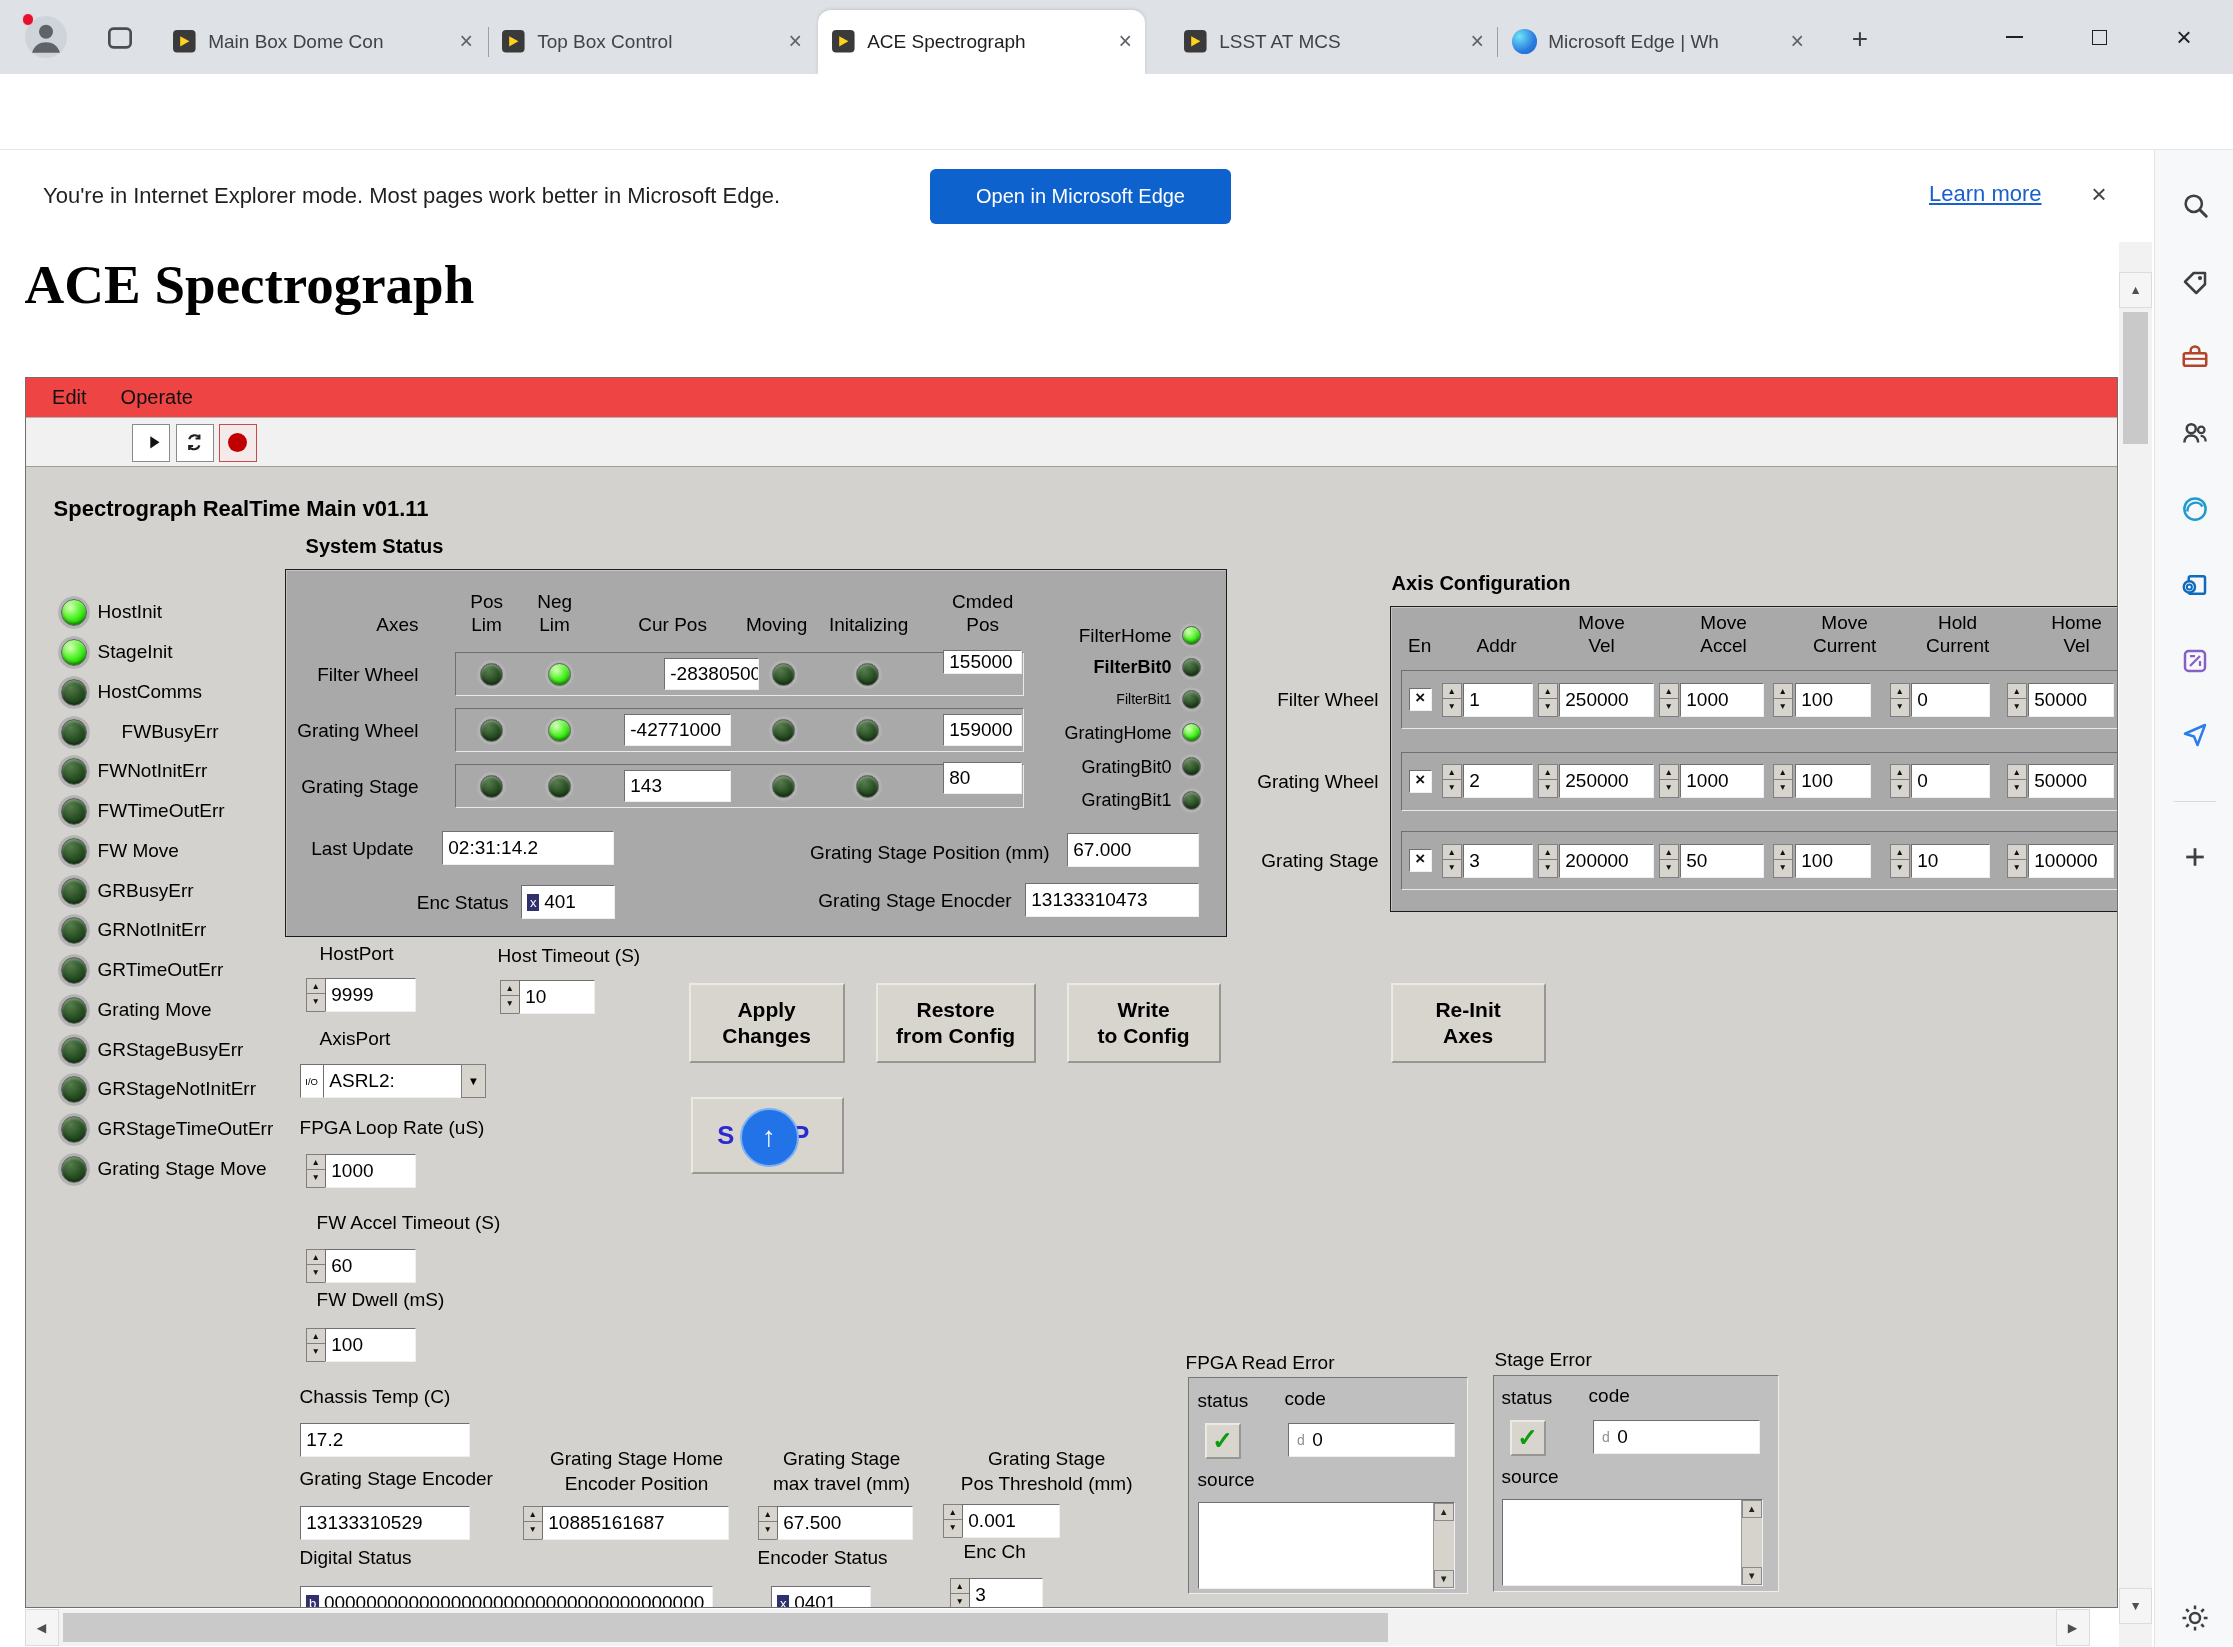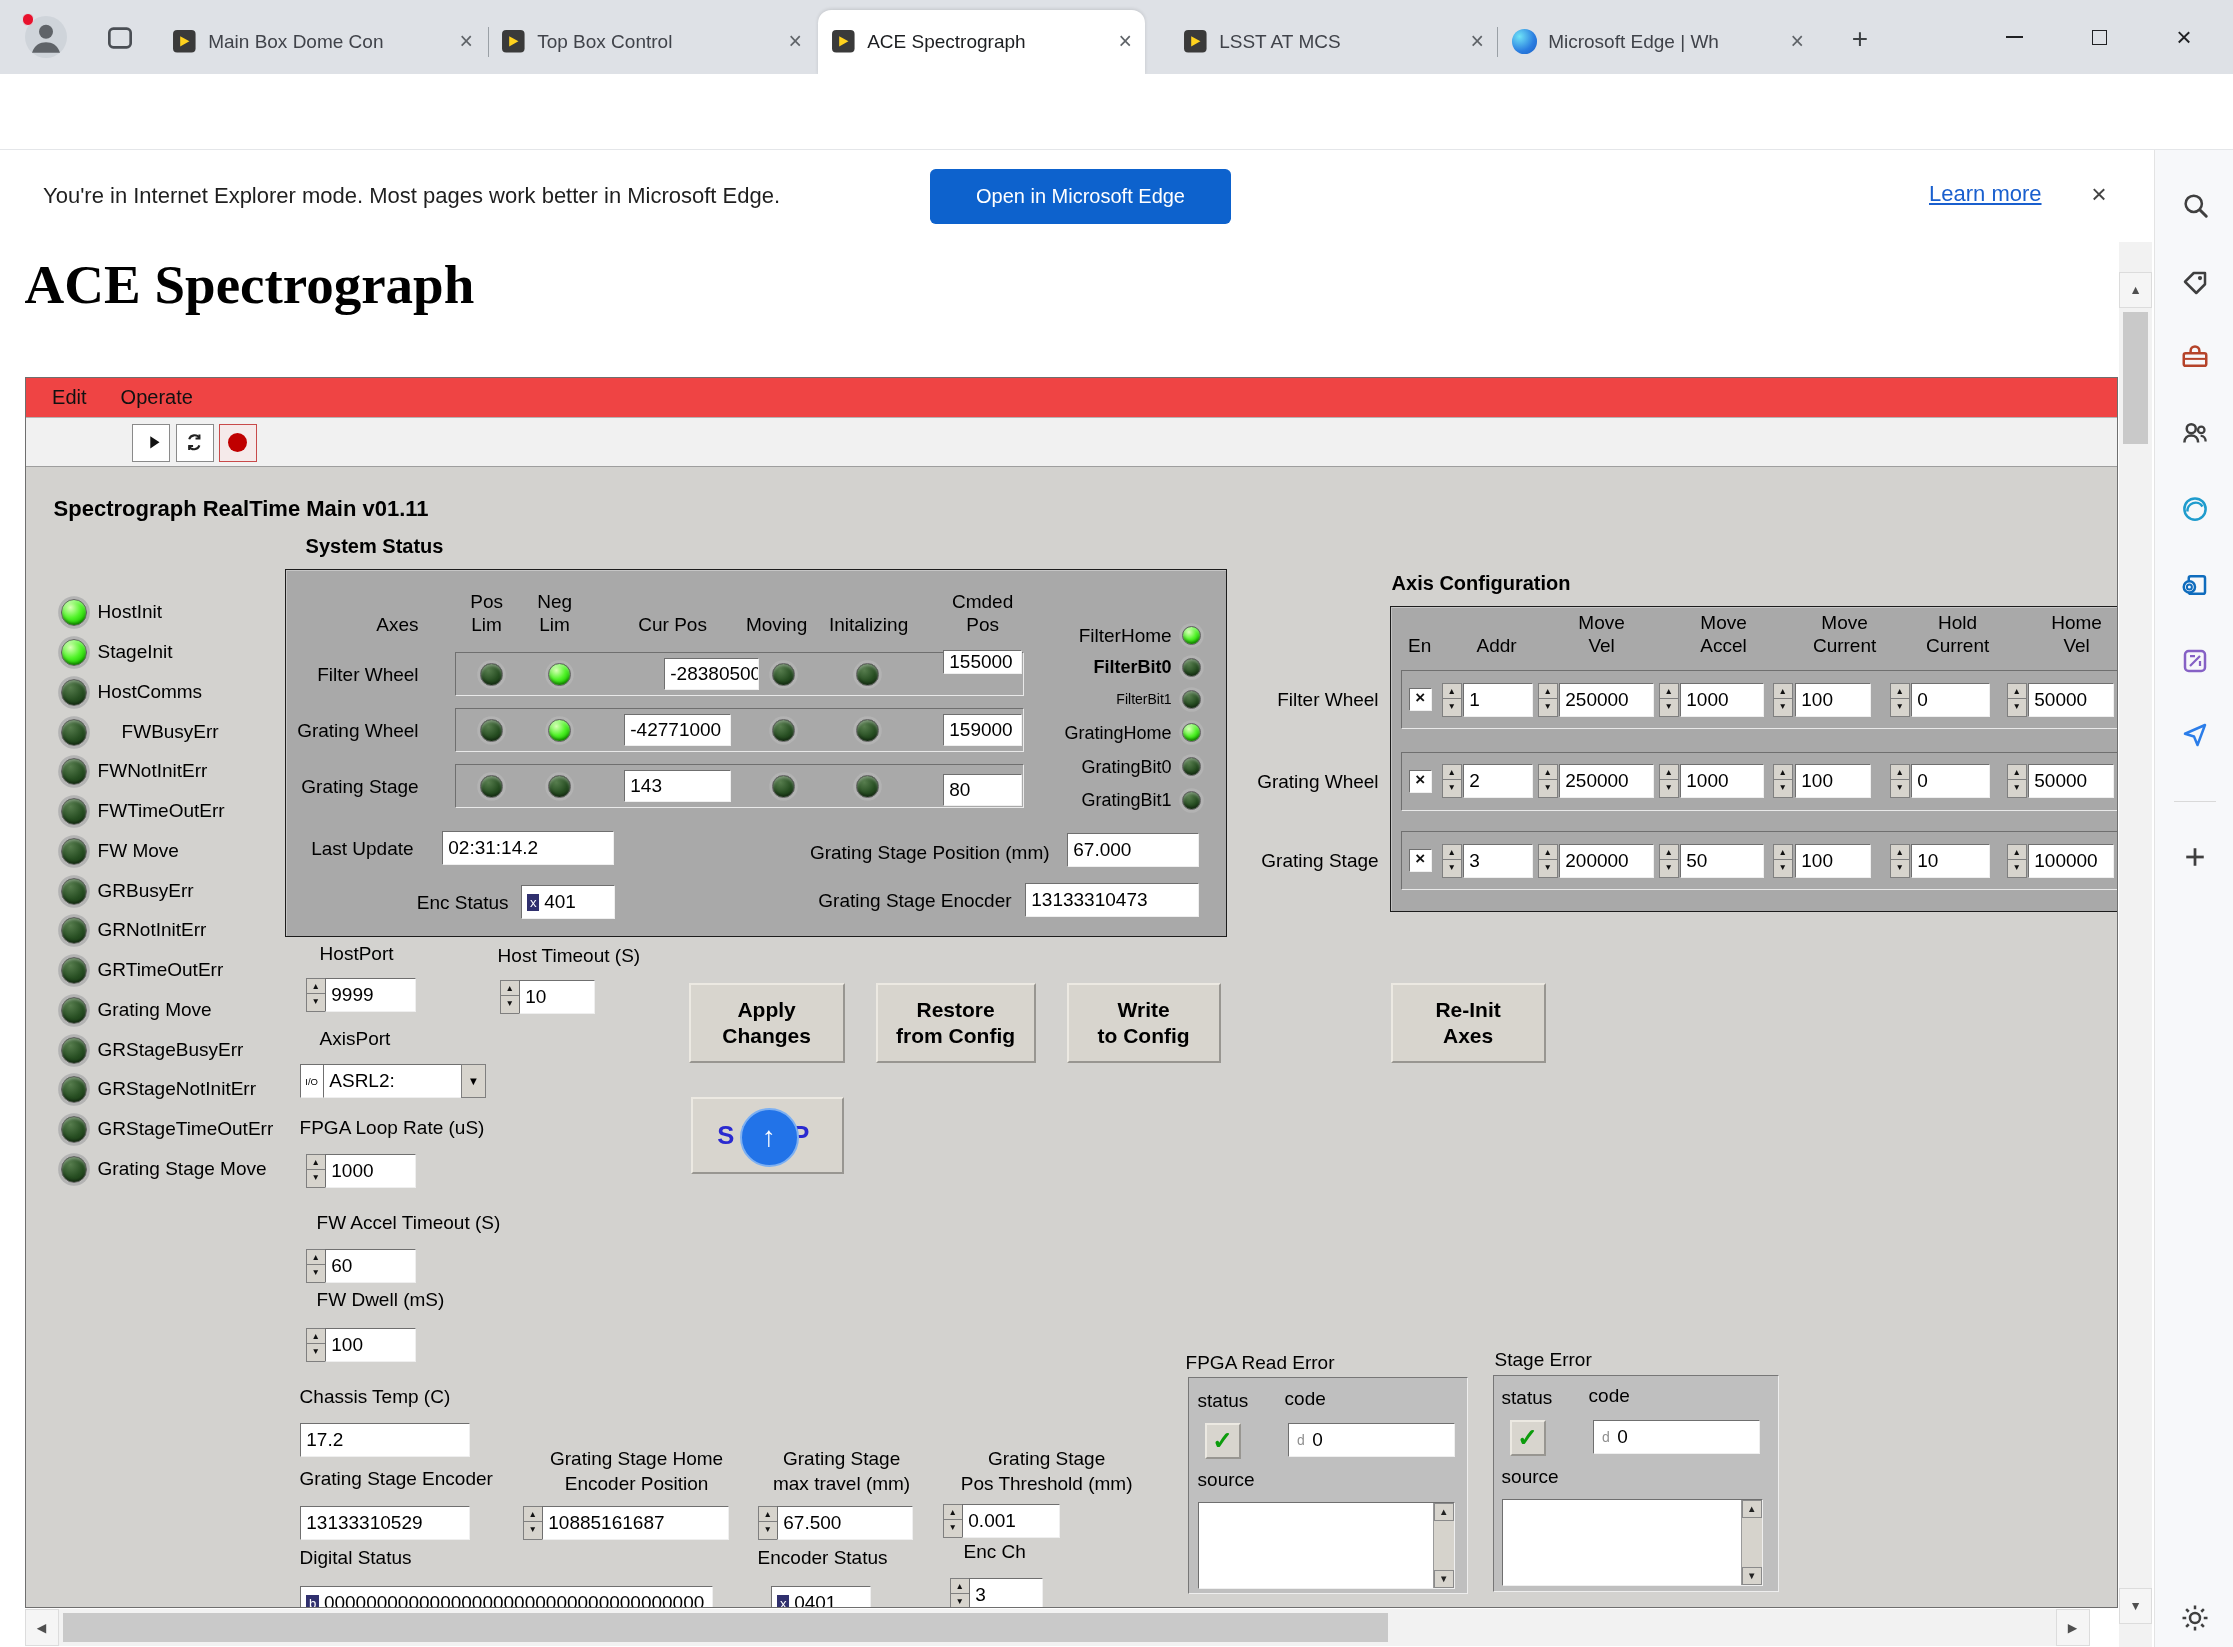--- a/index.html
+++ b/index.html
@@ -471,21 +471,21 @@
         <div class="led off" style="position: absolute; left: 746px; top: 341px; width: 23px; height: 23px;"></div>
         <div class="led off" style="position: absolute; left: 830px; top: 341px; width: 23px; height: 23px;"></div>
         <div class="fld" style="position: absolute; left: 917px; top: 336px; width: 79px; height: 32px;">159000</div>
         <div class="strip" style="position: absolute; left: 429px; top: 386px; width: 569px; height: 44px;"></div>
         <div class="lbl lblr" style="position: absolute; left: 232px; top: 397px; width: 161px;">Grating Stage</div>
         <div class="led off" style="position: absolute; left: 454px; top: 397px; width: 23px; height: 23px;"></div>
         <div class="led off" style="position: absolute; left: 522px; top: 397px; width: 23px; height: 23px;"></div>
         <div class="fld" style="position: absolute; left: 598px; top: 392px; width: 107px; height: 32px;">143</div>
         <div class="led off" style="position: absolute; left: 746px; top: 397px; width: 23px; height: 23px;"></div>
         <div class="led off" style="position: absolute; left: 830px; top: 397px; width: 23px; height: 23px;"></div>
-        <div class="fld" style="position: absolute; left: 917px; top: 396px; width: 79px; height: 32px;">80</div>
+        <div class="fld" style="position: absolute; left: 917px; top: 384px; width: 79px; height: 32px;">80</div>
         <div class="lbl lblr" style="position: absolute; left: 985px; top: 246px; width: 161px; font-size: 19px;">FilterHome</div>
         <div class="led on" style="position: absolute; left: 1156px; top: 248px; width: 19px; height: 19px;"></div>
         <div class="lbl lblr" style="position: absolute; left: 985px; top: 278px; width: 161px; font-size: 18px; font-weight: bold;">FilterBit0</div>
         <div class="led off" style="position: absolute; left: 1156px; top: 280px; width: 19px; height: 19px;"></div>
         <div class="lbl lblr" style="position: absolute; left: 985px; top: 310px; width: 161px; font-size: 14px;">FilterBit1</div>
         <div class="led off" style="position: absolute; left: 1156px; top: 312px; width: 19px; height: 19px;"></div>
         <div class="lbl lblr" style="position: absolute; left: 985px; top: 344px; width: 161px; font-size: 18px;">GratingHome</div>
         <div class="led on" style="position: absolute; left: 1156px; top: 345px; width: 19px; height: 19px;"></div>
         <div class="lbl lblr" style="position: absolute; left: 985px; top: 378px; width: 161px; font-size: 18px;">GratingBit0</div>
         <div class="led off" style="position: absolute; left: 1156px; top: 379px; width: 19px; height: 19px;"></div>

